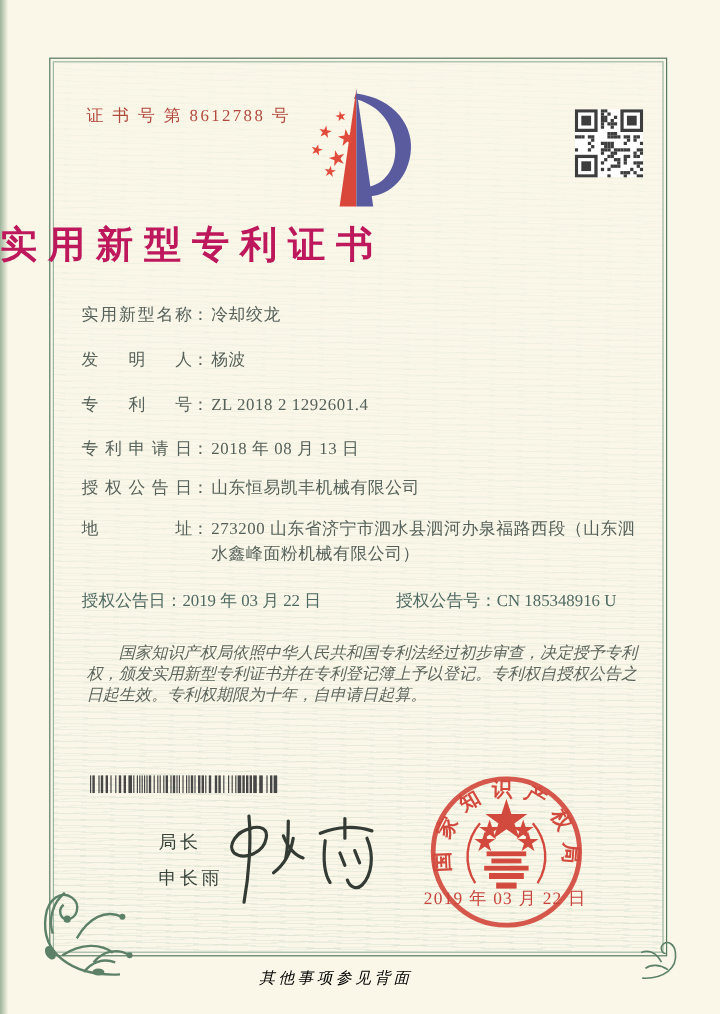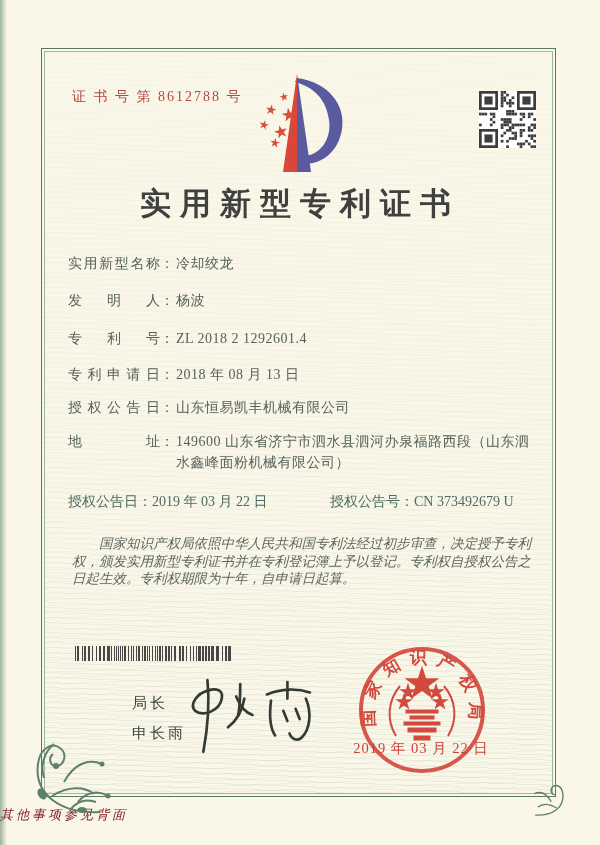--- a/index.html
+++ b/index.html
@@ -13,42 +13,42 @@
          border:1px solid #9cb7a2;}
   .texture{position:absolute;left:44px;top:51px;width:509px;height:742px;
          background:
            repeating-linear-gradient(2deg, rgba(124,168,138,.14) 0 1px, transparent 1px 5px),
            repeating-linear-gradient(-2deg, rgba(124,168,138,.09) 0 1px, transparent 1px 6px);
          -webkit-mask-image:linear-gradient(to top,rgba(0,0,0,.95) 0%,rgba(0,0,0,.45) 45%,rgba(0,0,0,.22) 100%);
          mask-image:linear-gradient(to top,rgba(0,0,0,.95) 0%,rgba(0,0,0,.45) 45%,rgba(0,0,0,.22) 100%);}
   .cert-no{position:absolute;left:72px;top:88px;font-size:14px;letter-spacing:2px;color:#b1493c;}
   .logo{position:absolute;left:233px;top:68px;}
   .qr{position:absolute;left:479px;top:91px;}
-  .title{position:absolute;left:0;top:183px;width:600px;text-align:center;
-         font-size:31px;letter-spacing:9px;color:#404040;font-weight:600;}
+  .title{position:absolute;left:0;top:183px;width:600px;text-align:left;
+         font-size:31px;letter-spacing:9px;color:#be185d;font-weight:600;}
   .frow{position:absolute;left:68px;right:46px;font-size:14px;color:#55615a;line-height:21px;}
   .flabel{display:inline-block;width:92px;text-align:justify;text-align-last:justify;vertical-align:top;}
   .fcolon{display:inline-block;width:16px;vertical-align:top;}
   .fvalue{display:inline-block;max-width:364px;vertical-align:top;letter-spacing:.5px;}
   .grant-row{position:absolute;left:68px;top:471px;font-size:14px;color:#4f6a63;line-height:21px;}
   .grant-pair{display:inline-block;margin-top:20px;}
   .grant-pair.first{width:262px;}
   .body-text{position:absolute;left:72px;top:499px;width:468px;font-size:13.5px;line-height:17.6px;
          color:#5d665e;font-style:italic;margin-top:36px;}
   .body-text p{margin:0;text-indent:2em;}
   .barcode{position:absolute;left:75px;top:646px;}
   .director{position:absolute;left:88px;top:688px;font-size:15px;letter-spacing:3px;color:#39443c;line-height:30px;margin-left:44px;}
   .signature{position:absolute;left:168px;top:676px;}
   .seal{position:absolute;left:356px;top:644px;}
   .seal-date{position:absolute;left:345px;top:739px;width:152px;text-align:center;
          font-size:14.5px;color:#c8443c;letter-spacing:1px;}
   .page-number{position:absolute;left:41px;top:771px;width:513px;text-align:center;
          font-size:12.5px;color:#4a554c;letter-spacing:2px;}
-  .back-note{position:absolute;left:0;top:806px;width:560px;
-         font-size:13px;color:#7f1d1d;letter-spacing:3px;font-style:italic;}
+  .back-note{position:absolute;left:0;top:806px;width:560px;text-align:center;
+         font-size:13px;color:#000000;letter-spacing:3px;font-style:italic;}
   .ornament-bl{position:absolute;left:22px;top:698px;}
   .ornament-br{position:absolute;left:520px;top:764px;transform:scaleX(-1);}
 </style>
 </head>
 <body>
 
 <div class="page">
 
   <div class="spine"></div>
 
@@ -195,25 +195,25 @@
   <div class="frow" style="top:328px">
     <span class="flabel">专利号</span><span class="fcolon">：</span><span class="fvalue">ZL 2018 2 1292601.4</span>
   </div>
   <div class="frow" style="top:364px">
     <span class="flabel">专利申请日</span><span class="fcolon">：</span><span class="fvalue">2018 年 08 月 13 日</span>
   </div>
   <div class="frow" style="top:397px">
     <span class="flabel">授权公告日</span><span class="fcolon">：</span><span class="fvalue">山东恒易凯丰机械有限公司</span>
   </div>
   <div class="frow" style="top:431px">
-    <span class="flabel">地址</span><span class="fcolon">：</span><span class="fvalue">149600 山东省济宁市泗水县泗河办泉福路西段（山东泗水鑫峰面粉机械有限公司）</span>
+    <span class="flabel">地址</span><span class="fcolon">：</span><span class="fvalue">273200 山东省济宁市泗水县泗河办泉福路西段（山东泗水鑫峰面粉机械有限公司）</span>
   </div>
 
   <div class="grant-row">
-    <span class="grant-pair first"><span>授权公告日</span><span>：</span><span>2019 年 03 月 22 日</span></span><span class="grant-pair"><span>授权公告号</span><span>：</span><span>CN 373492679 U</span></span>
+    <span class="grant-pair first"><span>授权公告日</span><span>：</span><span>2019 年 03 月 22 日</span></span><span class="grant-pair"><span>授权公告号</span><span>：</span><span>CN 185348916 U</span></span>
   </div>
 
   <div class="body-text">
     <p>国家知识产权局依照中华人民共和国专利法经过初步审查，决定授予专利权，颁发实用新型专利证书并在专利登记簿上予以登记。专利权自授权公告之日起生效。专利权期限为十年，自申请日起算。</p>
   </div>
 
   <svg class="barcode" width="158" height="15" viewBox="0 0 158 15">
       <rect x="0" y="0" width="1" height="15" fill="#474747"></rect>
       <rect x="2" y="0" width="2" height="15" fill="#474747"></rect>
       <rect x="7" y="0" width="1" height="15" fill="#474747"></rect>

